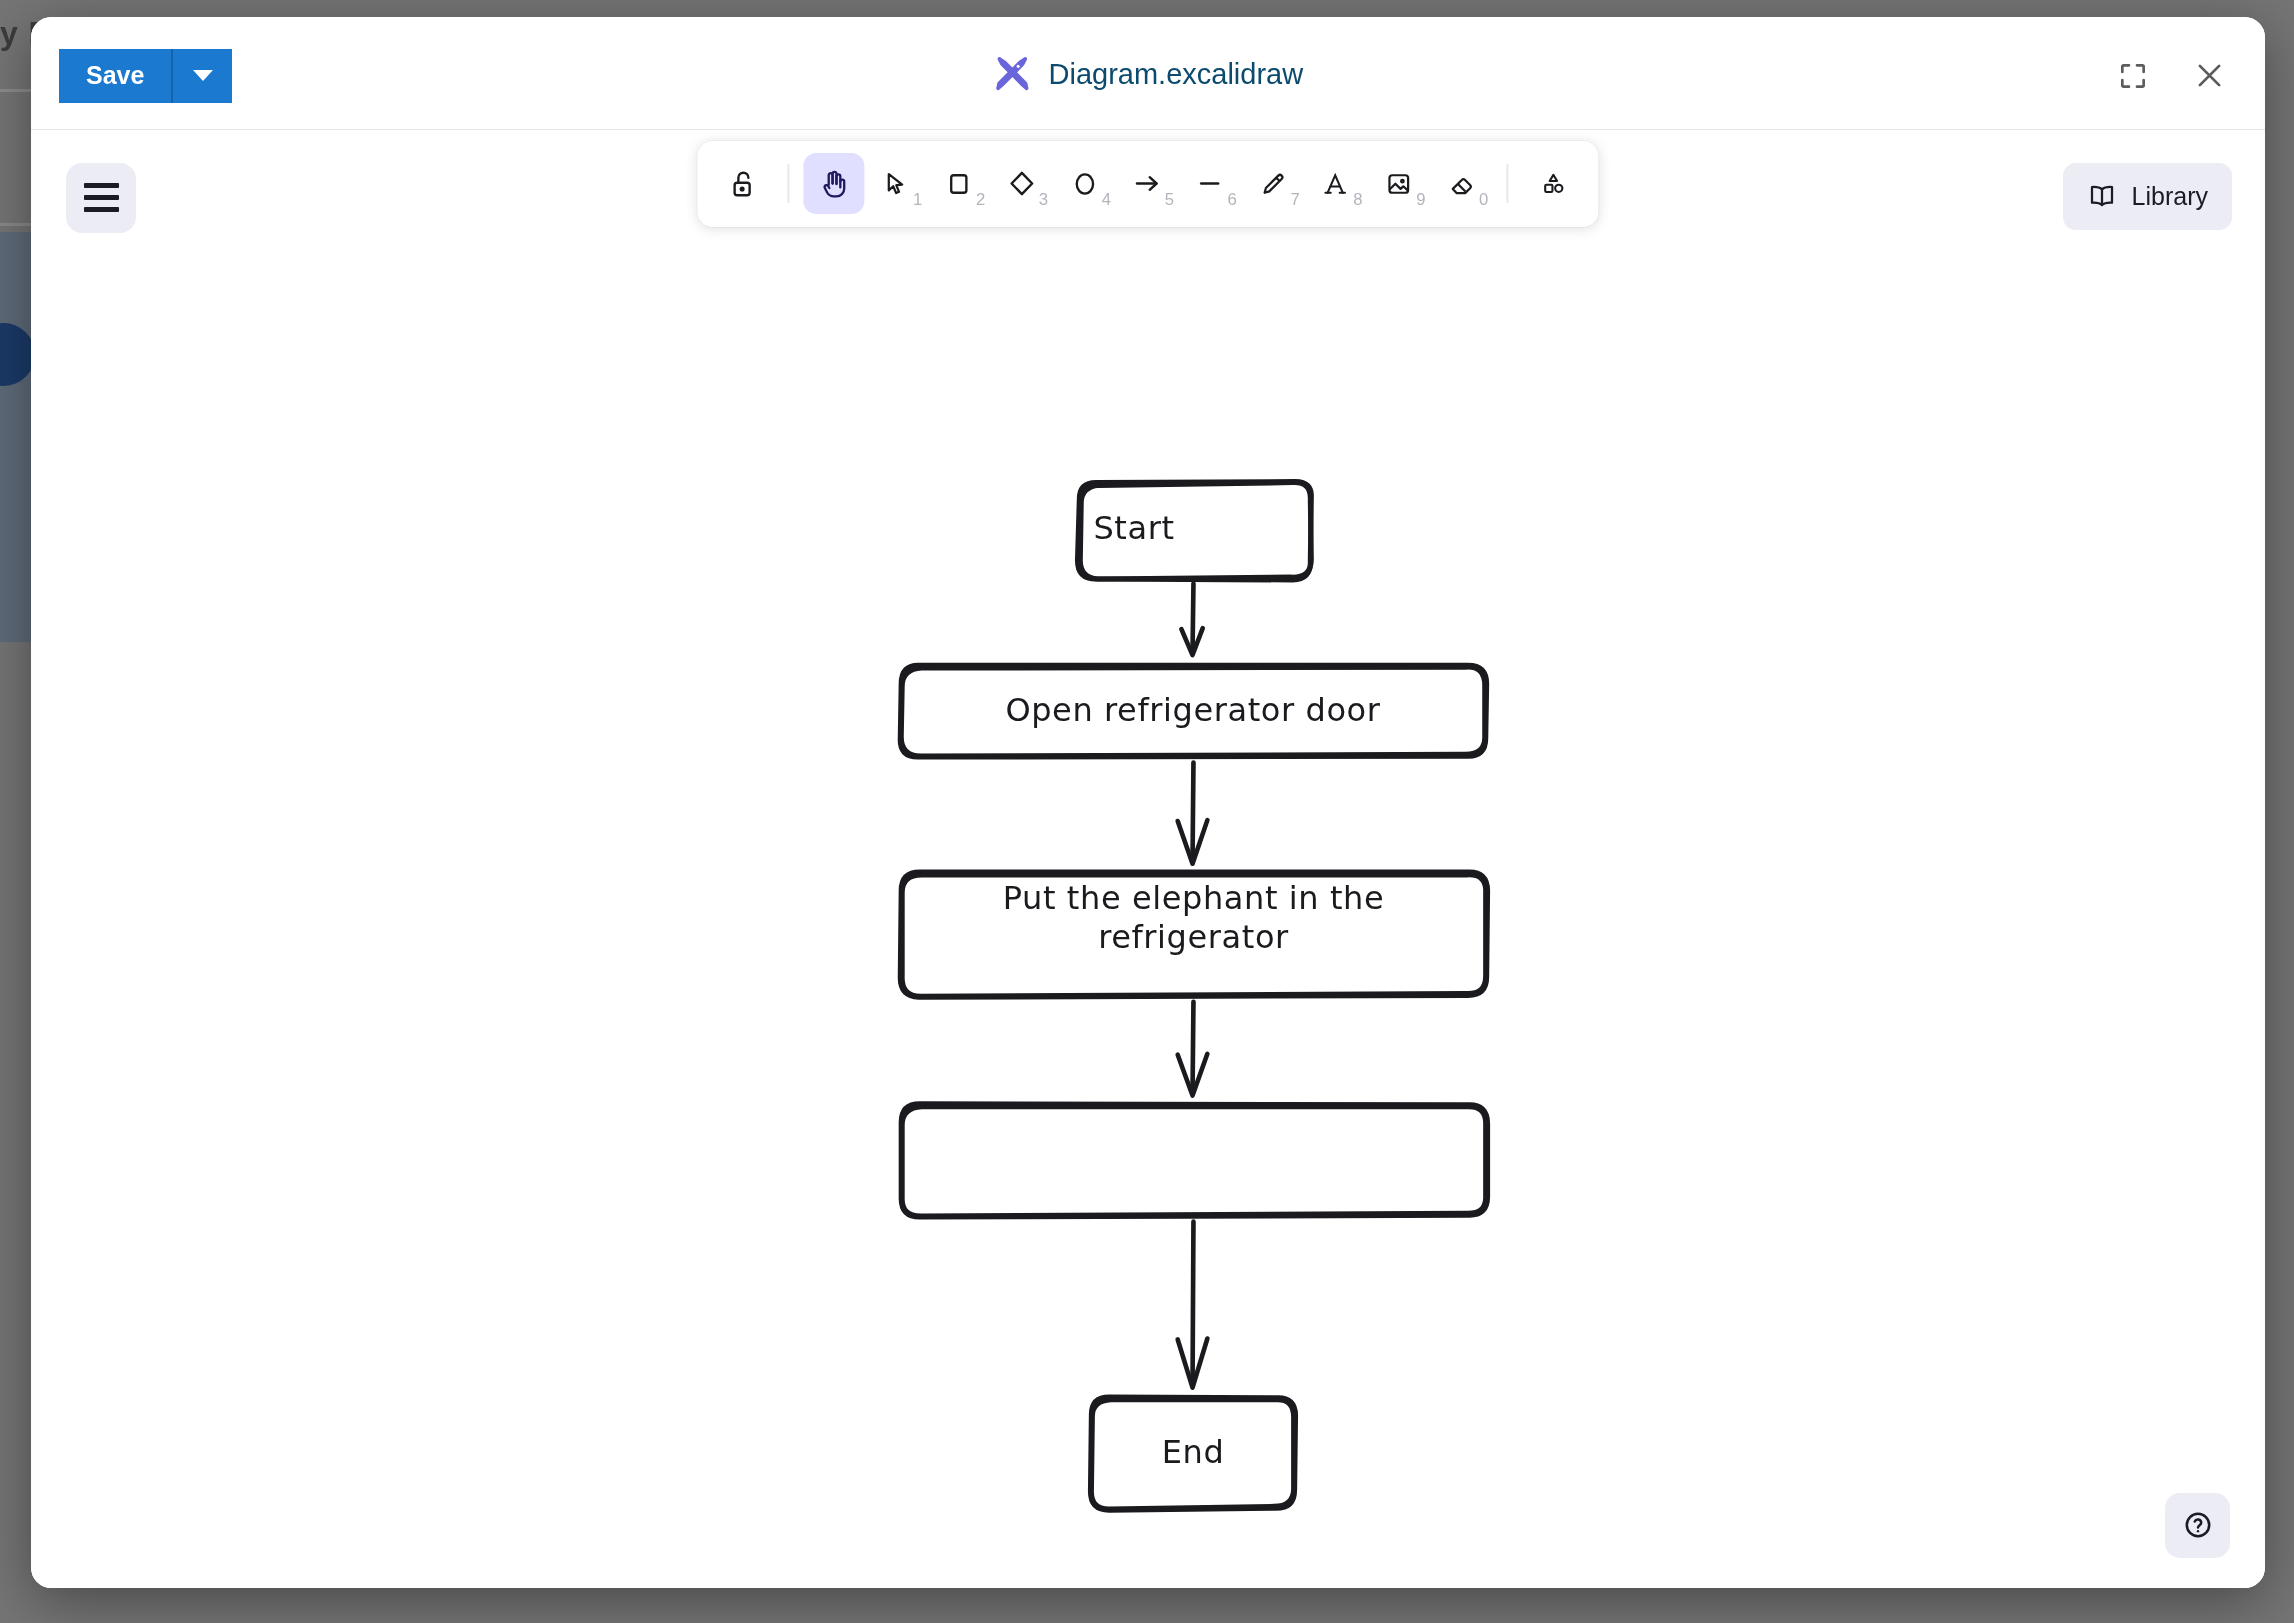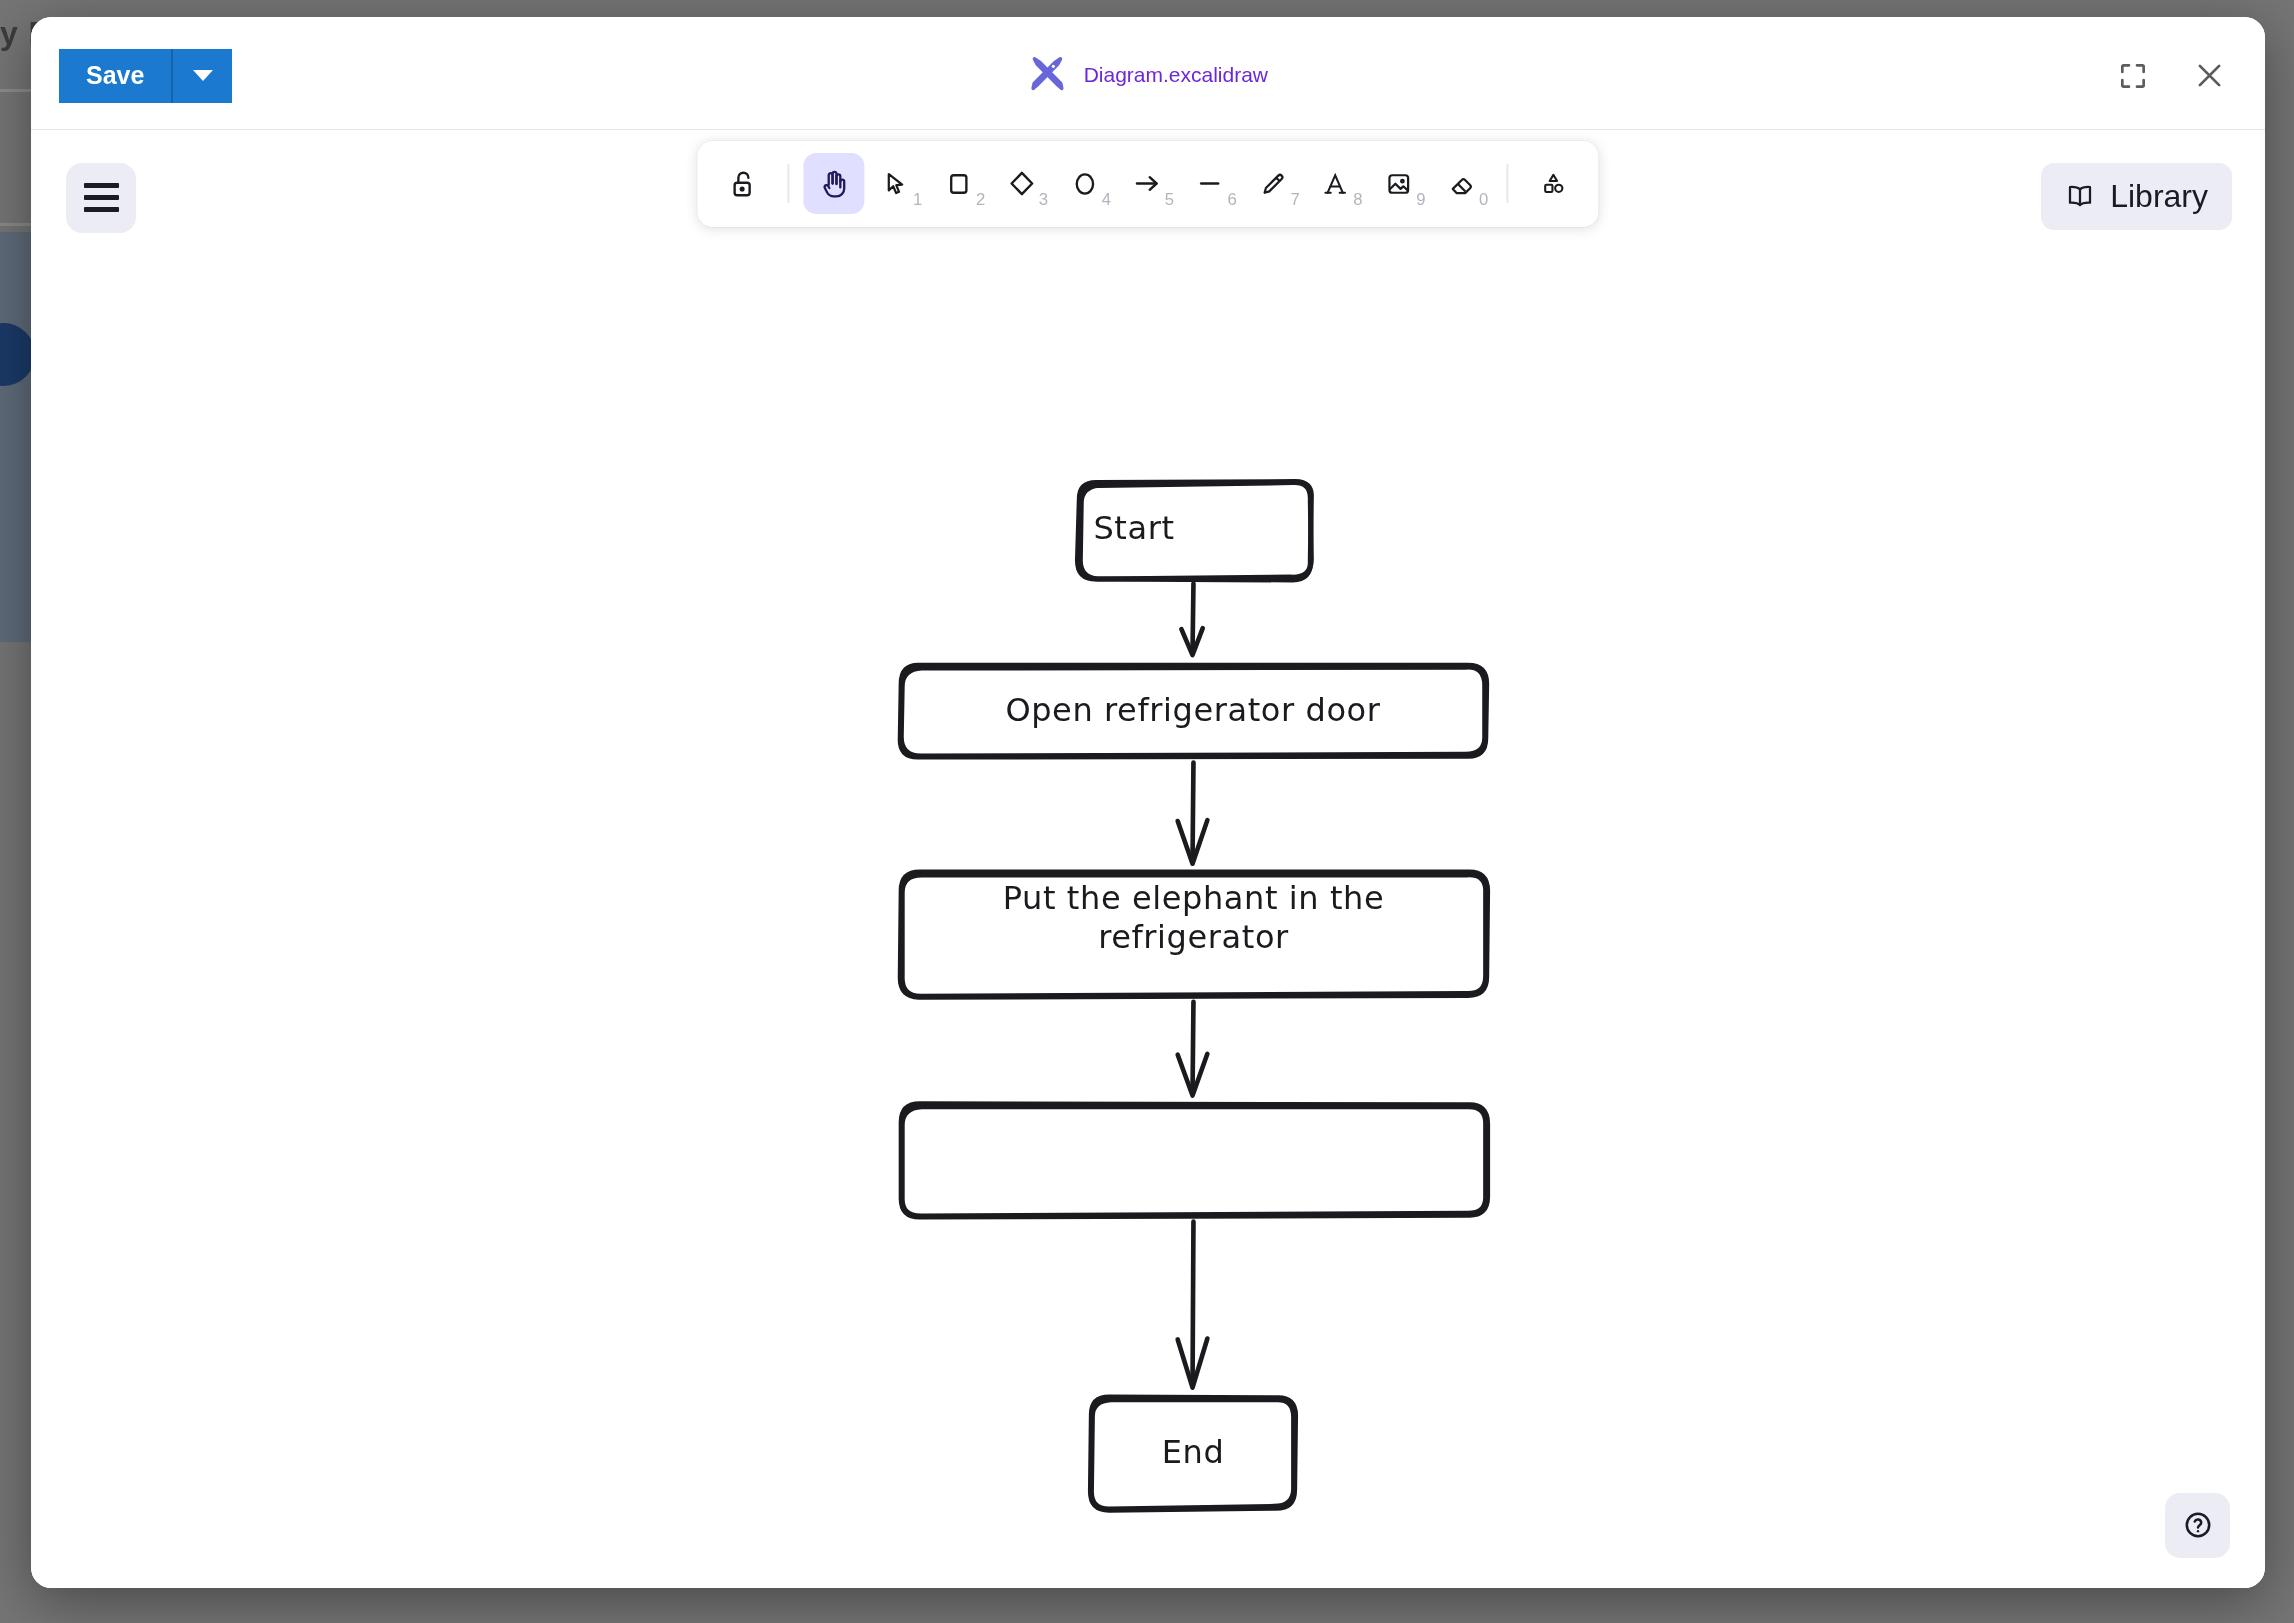--- a/index.html
+++ b/index.html
@@ -110,22 +110,22 @@
   }
   #title-block {
     position: absolute;
     left: 50%; top: 37px;
     transform: translateX(-50%);
     display: flex;
     align-items: center;
     gap: 16.7px;
   }
   #app-title {
-    font-size: 21px;
-    color: #6d28d9;
+    font-size: 29px;
+    color: #0c4a6e;
     white-space: nowrap;
   }
   #window-controls {
     position: absolute;
     right: 32px; top: 35px;
     display: flex;
     align-items: center;
     gap: 28px;
   }
   .win-btn {
@@ -198,21 +198,21 @@
     position: absolute;
     right: 33px; top: 31px;
     height: 67px;
     border-radius: 13px;
     background: #ececf4;
     display: flex; align-items: center;
     gap: 15px;
     padding: 0 24px;
     cursor: pointer;
   }
-  #library-label { font-size: 32px; color: #1b1b26; }
+  #library-label { font-size: 25px; color: #1b1b26; }
 
   
   #flowchart {
     position: absolute;
     left: 0; top: 0;
     width: 100%; height: 100%;
     pointer-events: none;
   }
   .node-label {
     position: absolute;

